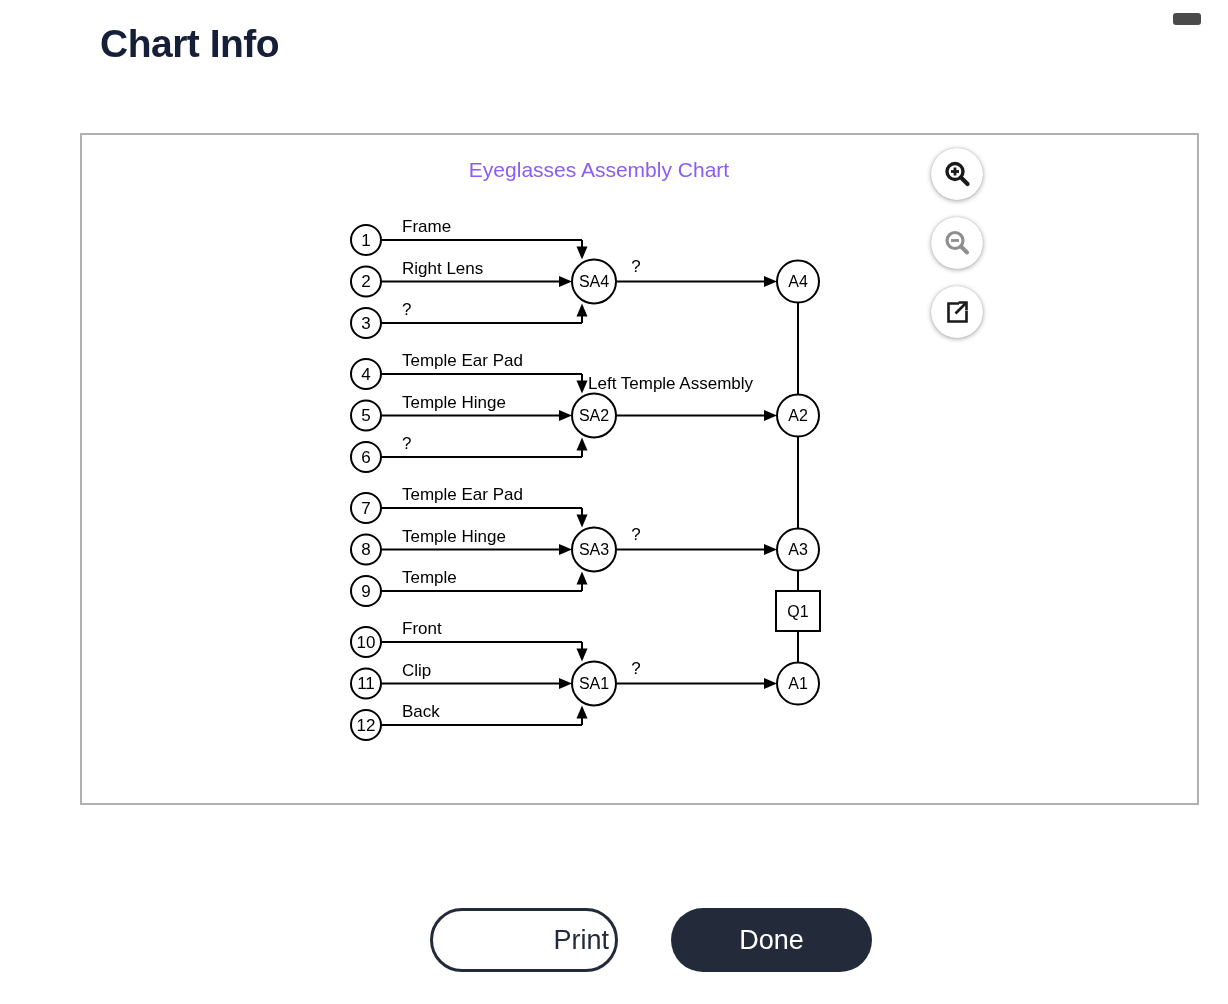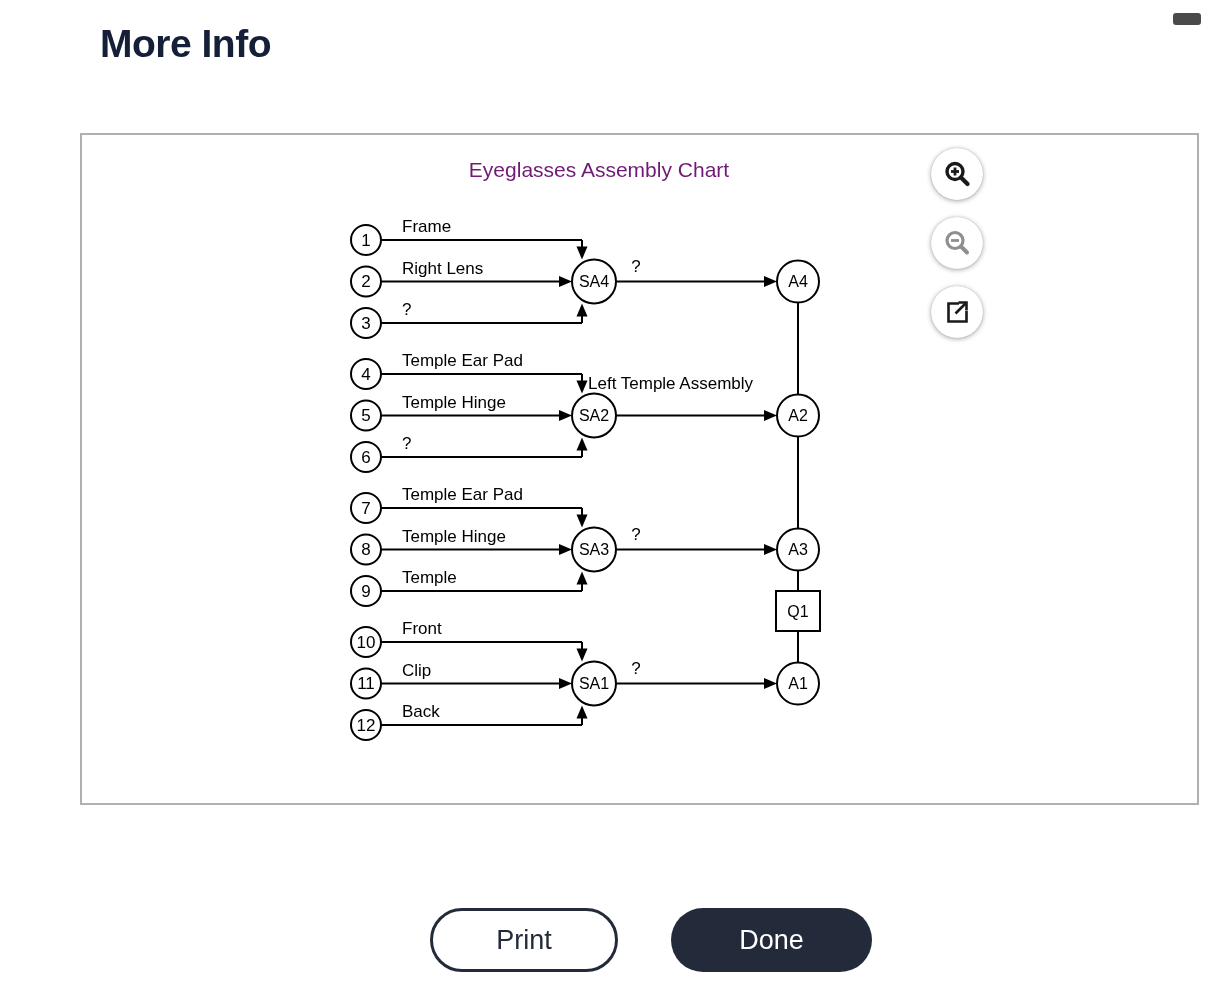--- a/index.html
+++ b/index.html
@@ -22,50 +22,51 @@
   .page-title{
     position:absolute;left:100px;top:22px;margin:0;
     font-size:39px;font-weight:600;letter-spacing:-0.5px;color:var(--heading);
   }
   .panel{
     position:absolute;left:80px;top:133px;width:1119px;height:672px;
     border:2px solid var(--panel-border);background:#ffffff;
   }
   .chart-title{
     position:absolute;left:517px;top:23px;transform:translateX(-50%);
-    font-size:21px;color:#701a75;white-space:nowrap;
+    font-size:21px;color:#8b5cf6;white-space:nowrap;
   }
   .tools{
     position:absolute;left:849px;top:13px;display:flex;flex-direction:column;gap:17px;
   }
   .tool-btn{
     width:52px;height:52px;border-radius:50%;border:none;background:#fff;
     display:flex;align-items:center;justify-content:center;padding:0;cursor:pointer;
     box-shadow:0 1px 5px rgba(0,0,0,0.35),0 0 1px rgba(0,0,0,0.25);
   }
   .diagram-svg{position:absolute;left:0;top:0;}
   .diagram-svg text{font-family:"Liberation Sans",sans-serif;fill:#000;}
   .footer-btn{
     position:absolute;top:908px;height:64px;border-radius:32px;
     font-family:"Liberation Sans",sans-serif;font-size:27px;cursor:pointer;
   }
   .btn-print{
     left:430px;width:188px;background:#fff;color:var(--navy);
     border:3px solid var(--navy);
+    text-align:right;
   }
   .btn-done{
     left:671px;width:201px;background:var(--navy);color:#fff;border:none;
   }
 </style>
 </head>
 <body>
 
 <div class="dark-bar"></div>
 
-<h1 class="page-title">More Info</h1>
+<h1 class="page-title">Chart Info</h1>
 
 <div class="panel">
   <div class="chart-title">Eyeglasses Assembly Chart</div>
 
   <div class="tools">
     <button class="tool-btn" aria-label="zoom in">
       <span style="display:flex;">
         <svg width="32" height="32" viewBox="0 0 32 32">
           <circle cx="14" cy="13.5" r="8" fill="none" stroke="var(--tool-dark)" stroke-width="3.4"></circle>
           <line x1="20" y1="19.5" x2="26.5" y2="26" stroke="var(--tool-dark)" stroke-width="4.2" stroke-linecap="round"></line>

